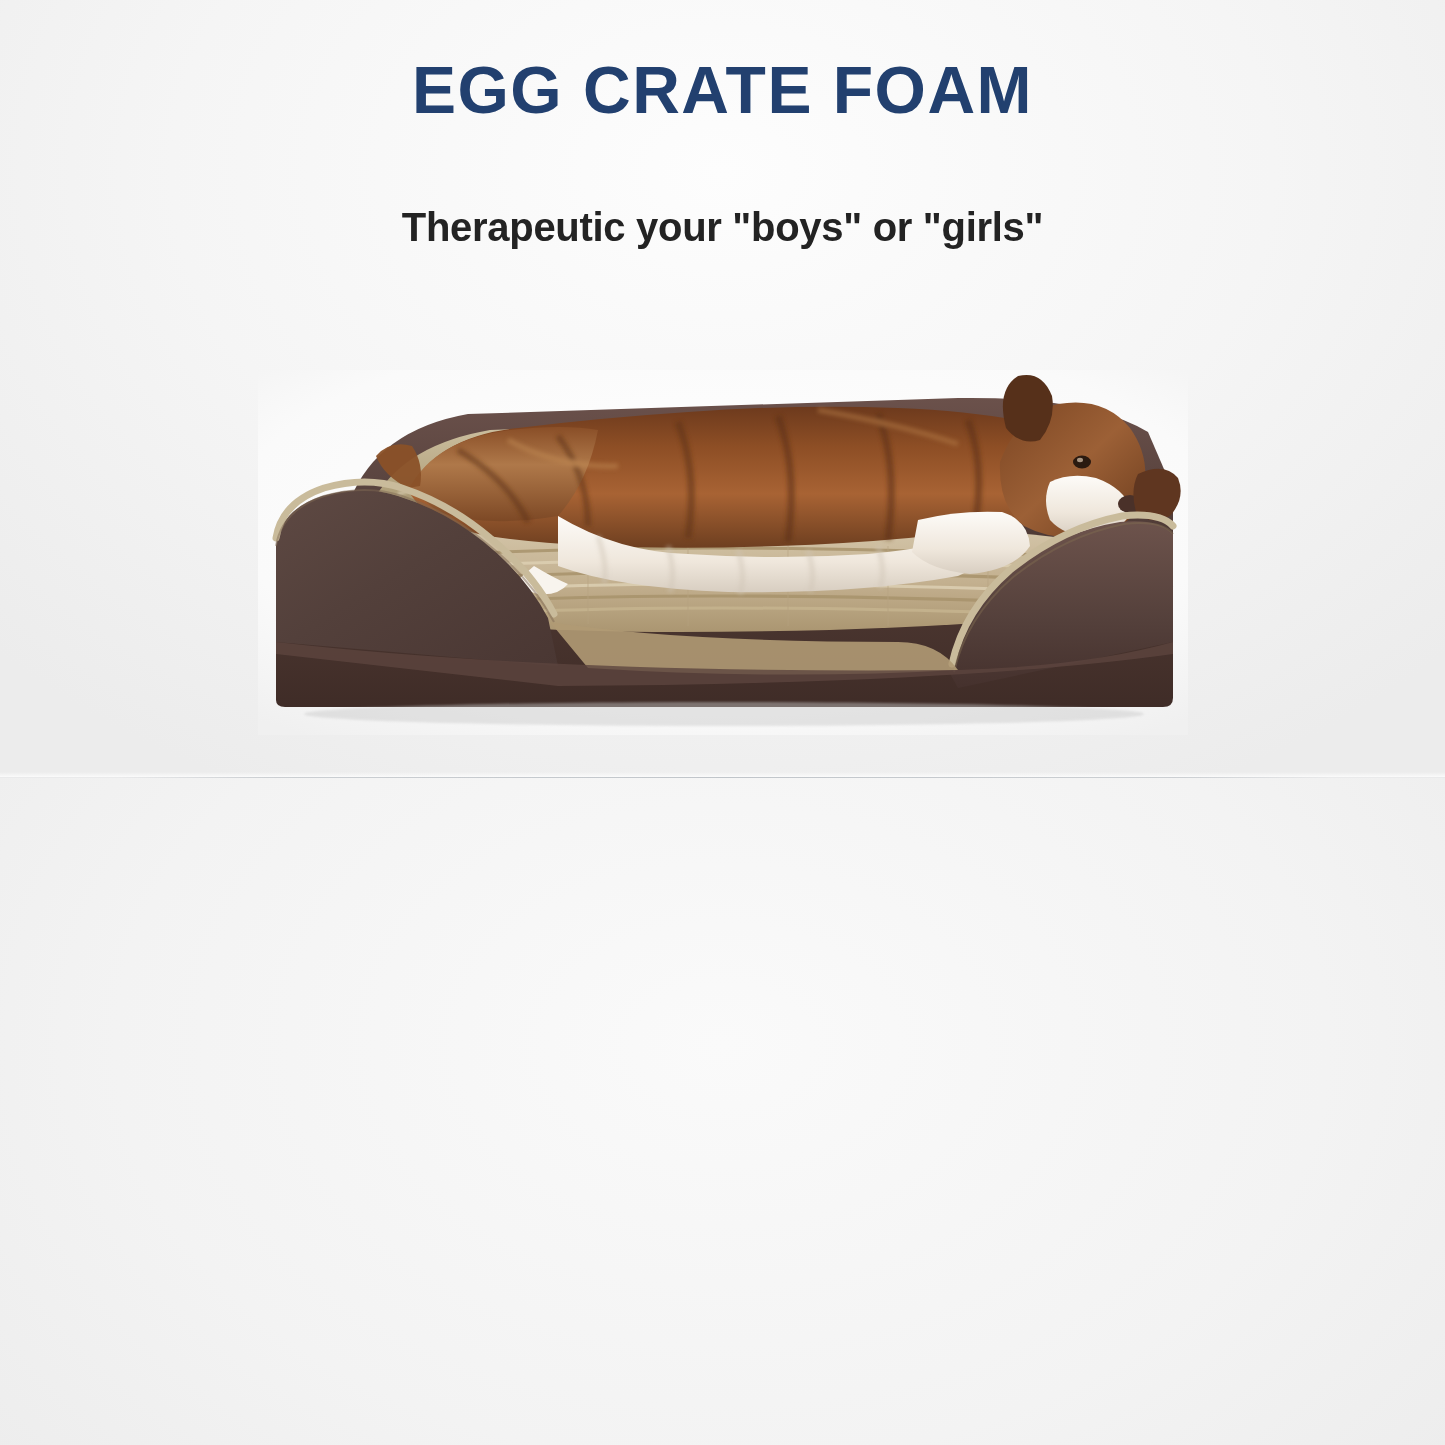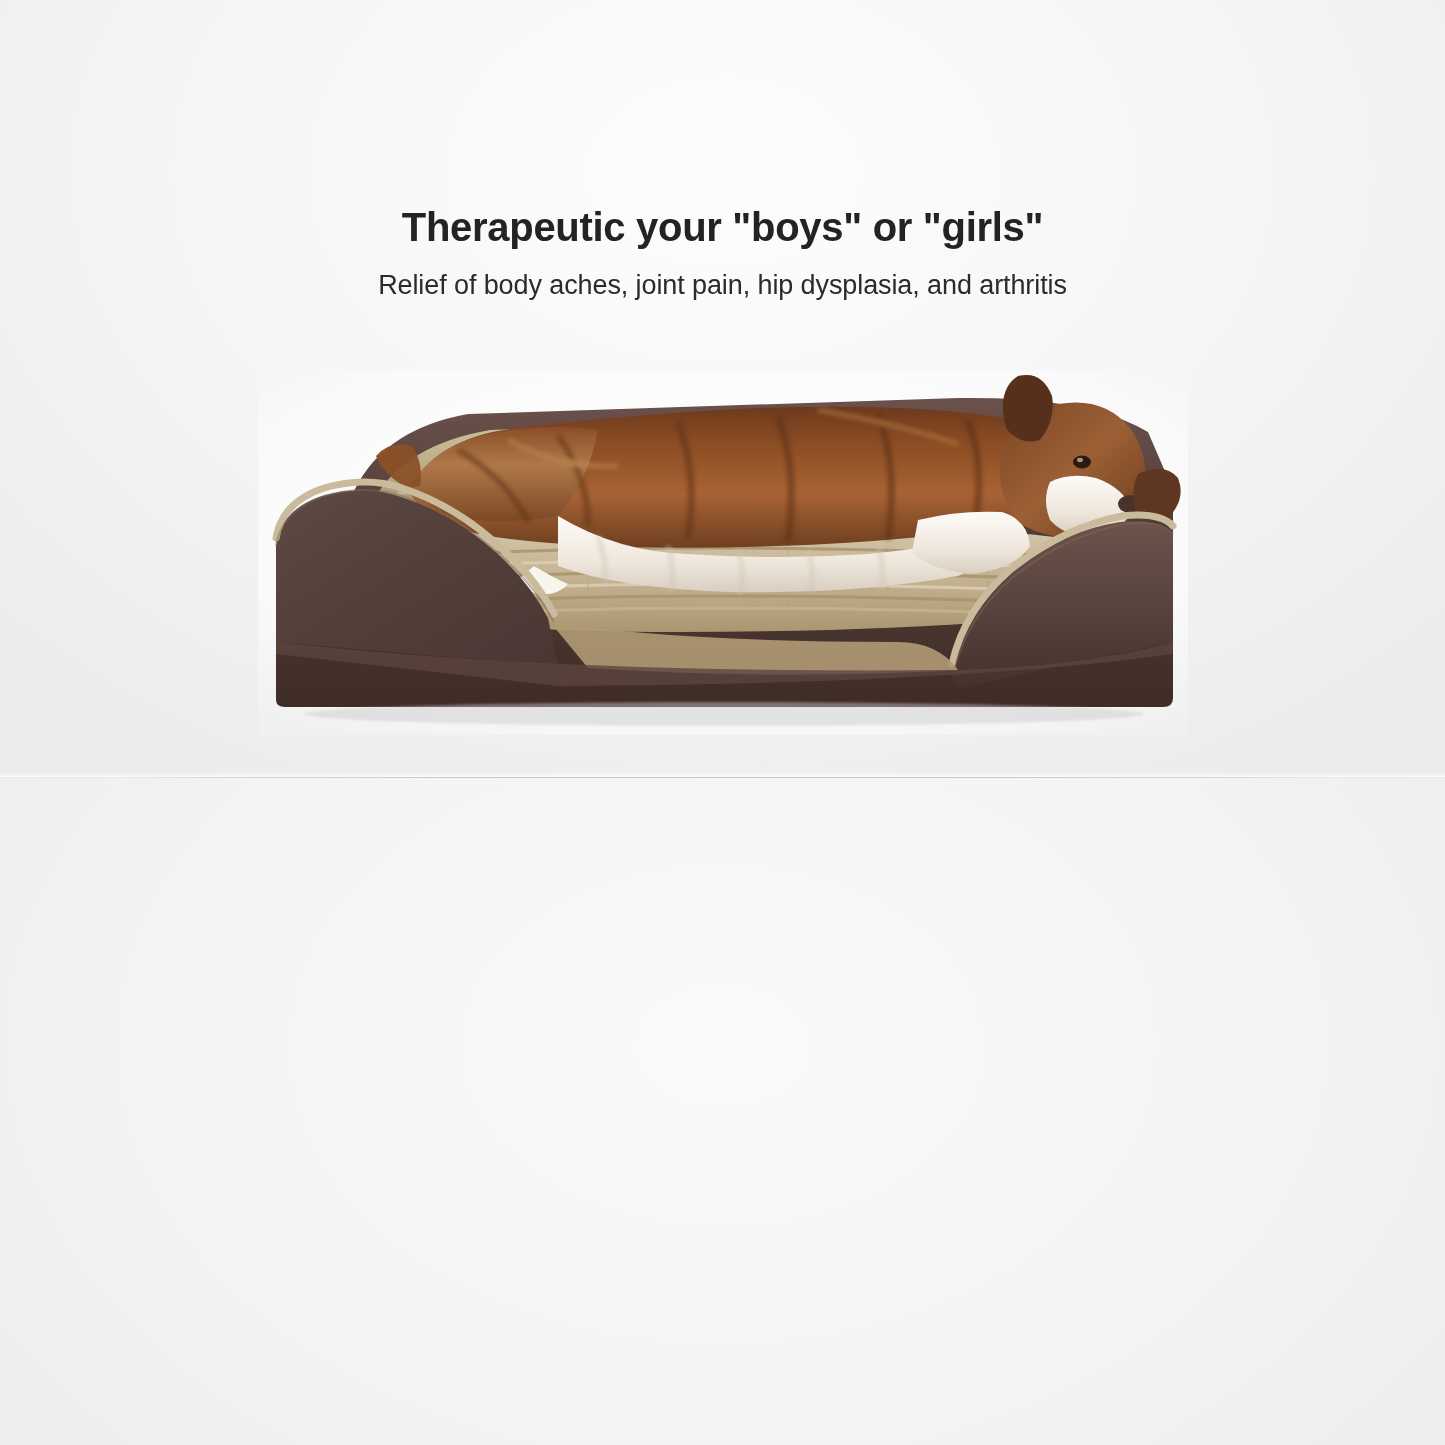--- a/index.html
+++ b/index.html
@@ -79,24 +79,24 @@
       radial-gradient(ellipse 1100px 760px at 50% 40%, #fafafa 0%, #f3f3f3 55%, #eaeaea 100%);
   }
 </style>
 </head>
 <body>
 
 <div id="page">
 
   <div id="section-top">
 
+    <div id="title">EGG CRATE FOAM</div>
 
     <div id="subtitle-1">Therapeutic your "boys" or "girls"</div>
 
-    <div id="subtitle-2">Relief of body aches, joint pain, hip dysplasia, and arthritis</div>
 
     <div id="product-photo">
       <svg id="photo-canvas" viewBox="0 0 930 365" preserveAspectRatio="none">
         <defs>
           <linearGradient id="gBolsterBack" x1="0" y1="0" x2="0" y2="1">
             <stop offset="0" stop-color="#6b514b"></stop>
             <stop offset="45%" stop-color="#5b4540"></stop>
             <stop offset="100%" stop-color="#46332f"></stop>
           </linearGradient>
           <linearGradient id="gBolsterLeft" x1="0" y1="0" x2="1" y2="1">

